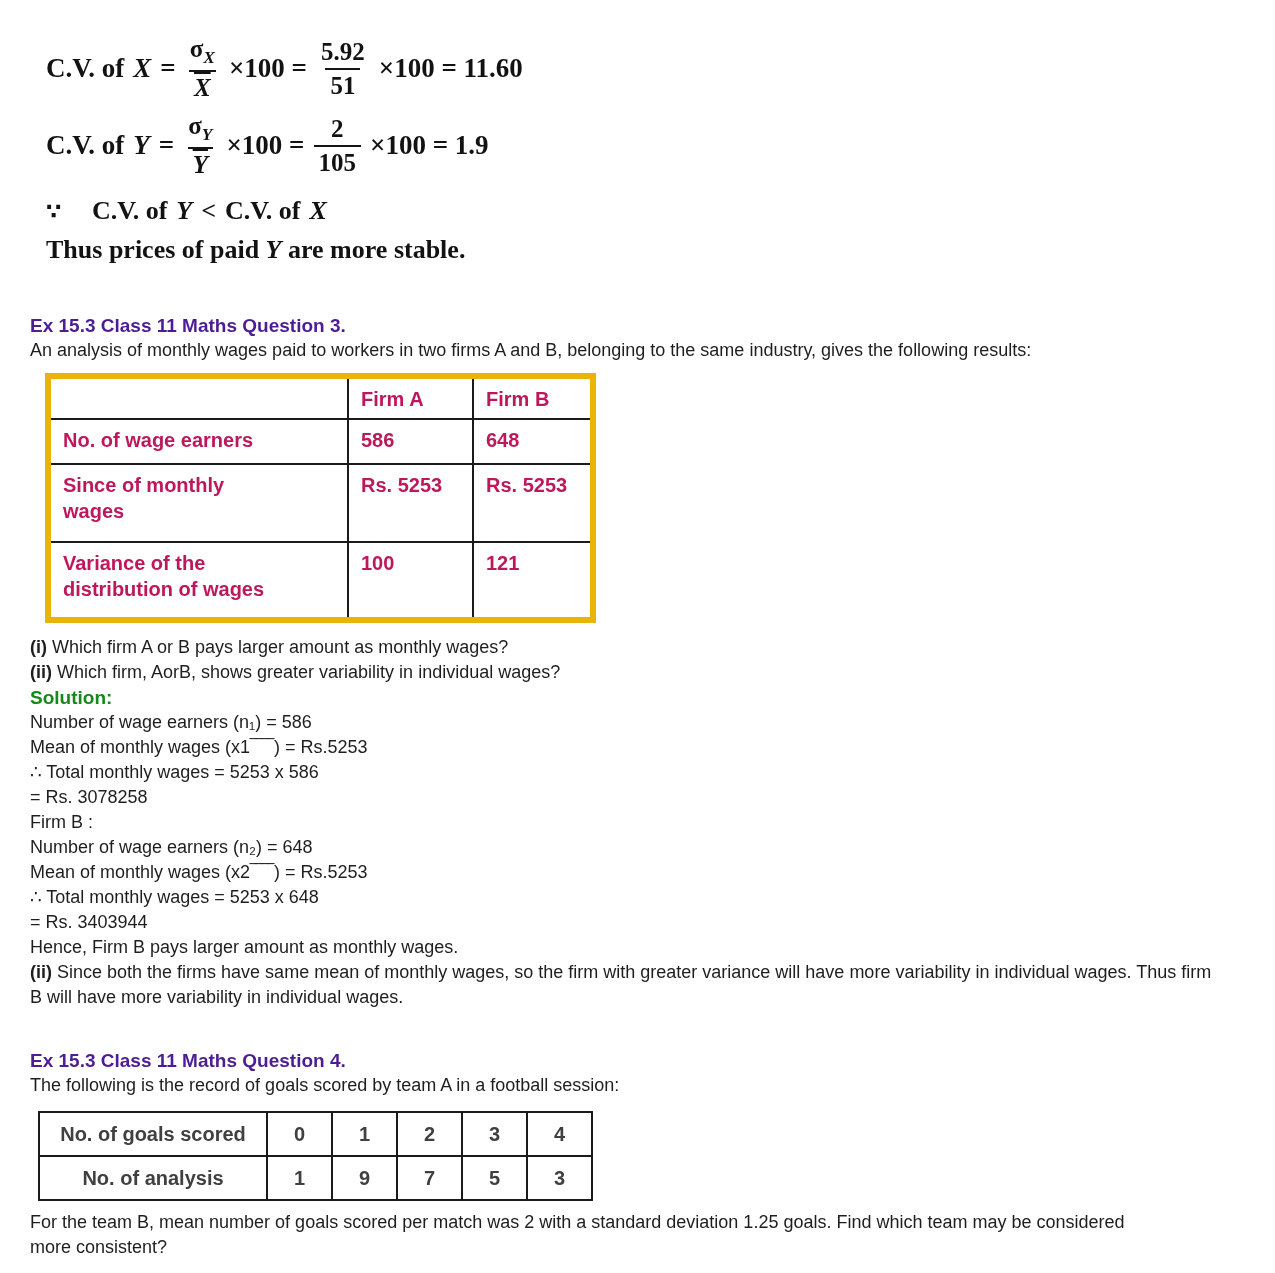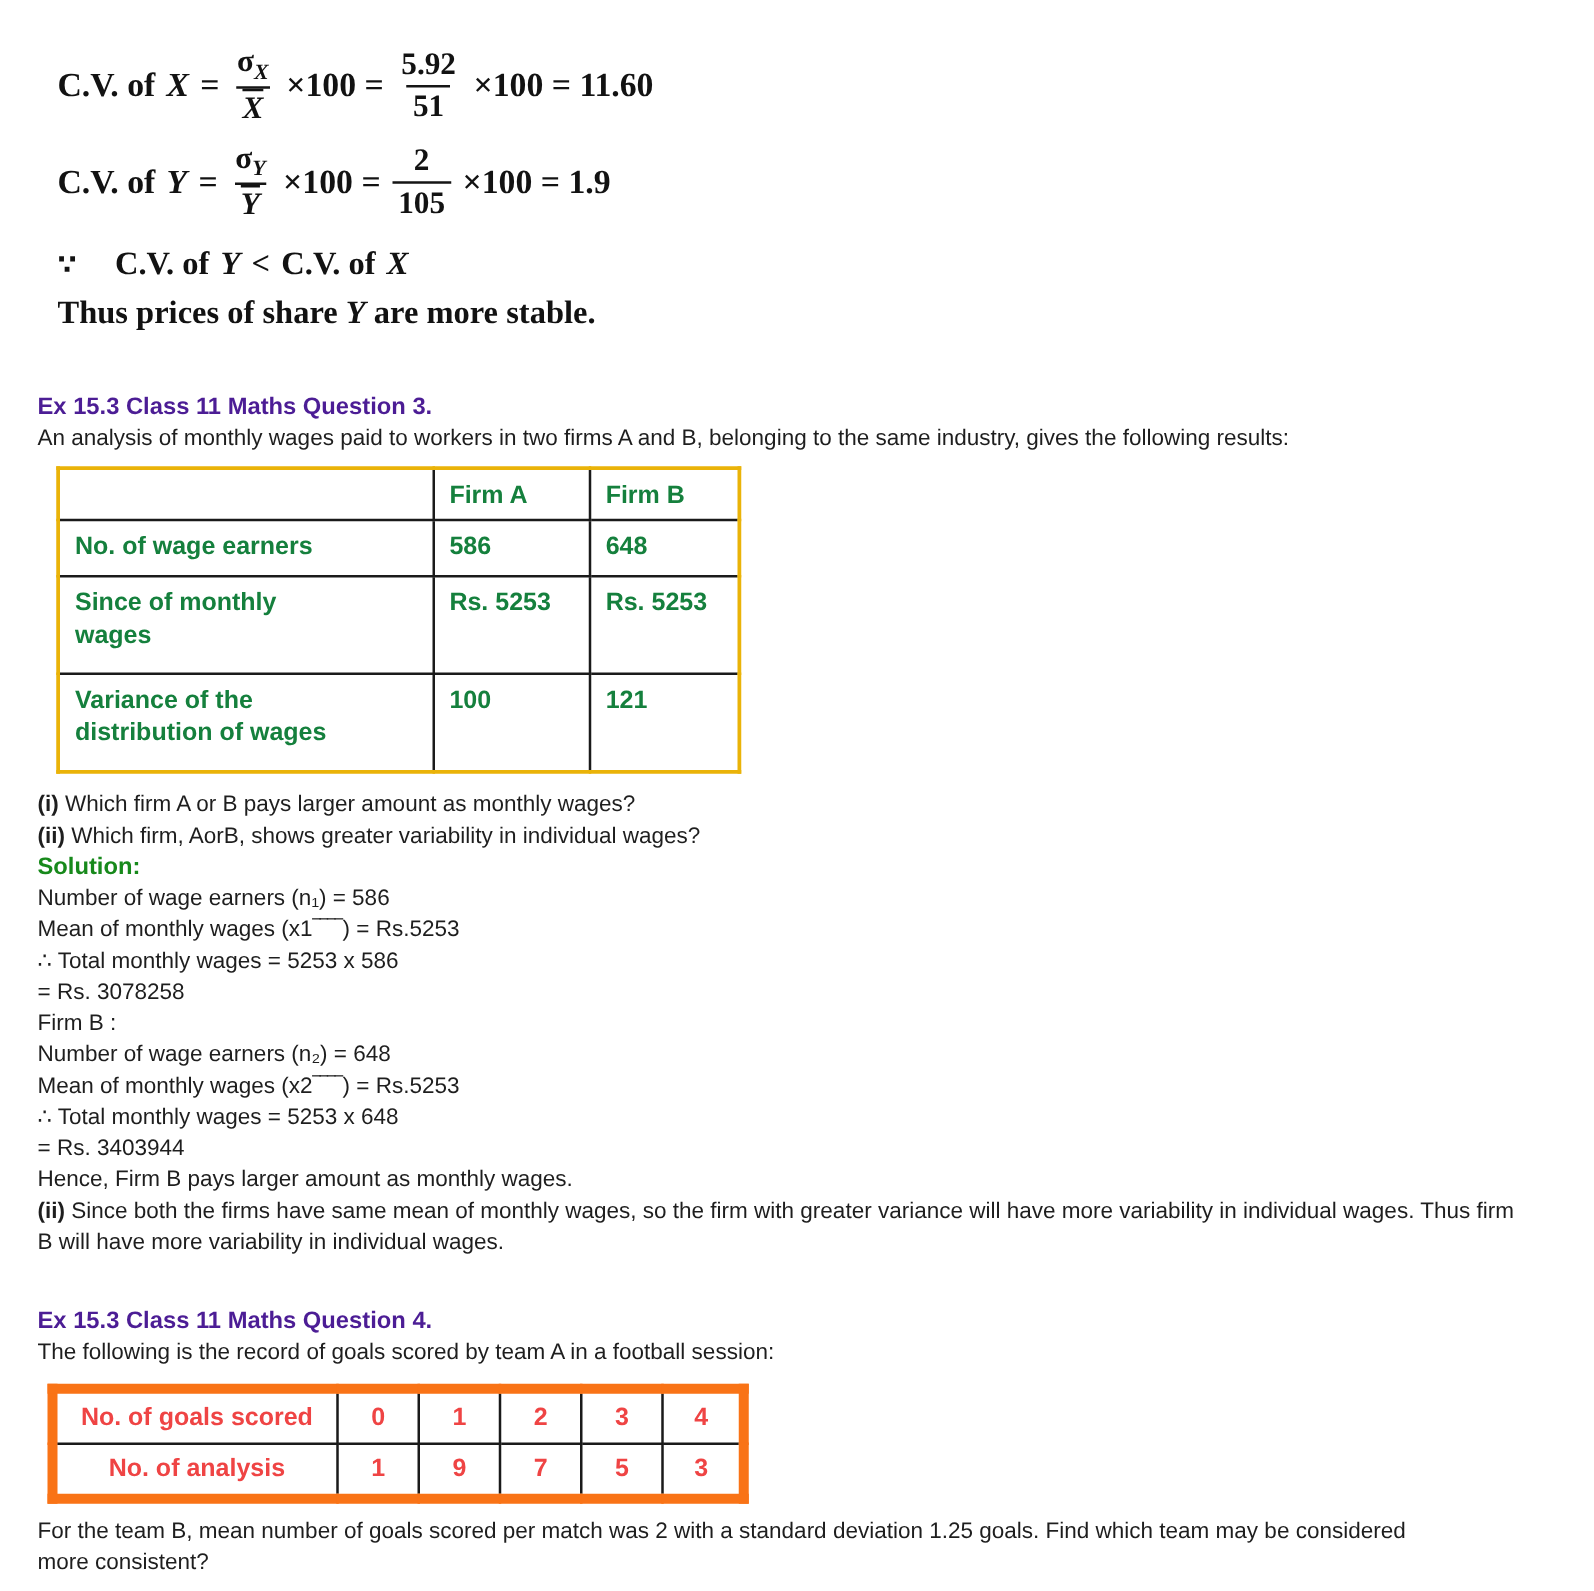--- a/index.html
+++ b/index.html
@@ -83,47 +83,47 @@
     line-height: 25px;
   }
   .bold-line { font-weight: bold; }
   .wrap-1185 { max-width: 1185px; }
   .wrap-1100 { max-width: 1100px; }
 
   
   table { border-collapse: collapse; }
   .wages-table {
     margin: 10px 0 12px 15px;
-    border: 3px solid #eab308;
+    border: 6px solid #eab308;
     font-weight: bold;
     font-size: 20px;
-    color: #15803d;
+    color: #be185d;
   }
   .wages-table td {
     border: 2px solid #1a1a1a;
     vertical-align: top;
     padding: 7px 10px 6px 12px;
     line-height: 26px;
   }
   .wages-table .c1 { width: 300px; }
   .wages-table .c2 { width: 125px; }
   .wages-table .c3 { width: 120px; }
   .wages-table .hdr td { height: 41px; }
   .wages-table .r1 td { height: 45px; }
   .wages-table .r2 td { height: 78px; }
   .wages-table .r3 td { height: 78px; }
   .lbl-line { display: block; }
 
   
   .goals-table {
     margin: 13px 0 9px 8px;
-    border: 8px solid #f97316;
+    border: 1px solid #f97316;
     font-weight: bold;
     font-size: 20px;
-    color: #ef4444;
+    color: #404040;
   }
   .goals-table td {
     border: 2px solid #1a1a1a;
     height: 44px;
     text-align: center;
     vertical-align: middle;
     padding: 2px 6px;
   }
   .goals-table .lc { width: 228px; }
   .goals-table .vc { width: 65px; }
@@ -174,21 +174,21 @@
       <span class="f-var">Y</span>
         <span class="gap"></span>
       <span>&lt;</span>
         <span class="gap"></span>
       <span>C.V. of</span>
         <span class="gap"></span>
       <span class="f-var">X</span>
     </div>
 
     <div class="thus-line">
-      <span>Thus prices of share</span>
+      <span>Thus prices of paid</span>
       <span class="f-var">Y</span>
       <span>are more stable.</span>
     </div>
   </div>
 
   <div class="q-heading q3-heading">Ex 15.3 Class 11 Maths Question 3.</div>
   <div class="para">An analysis of monthly wages paid to workers in two firms A and B, belonging to the same industry, gives the following results:</div>
 
   <table class="wages-table">
     <tbody>

